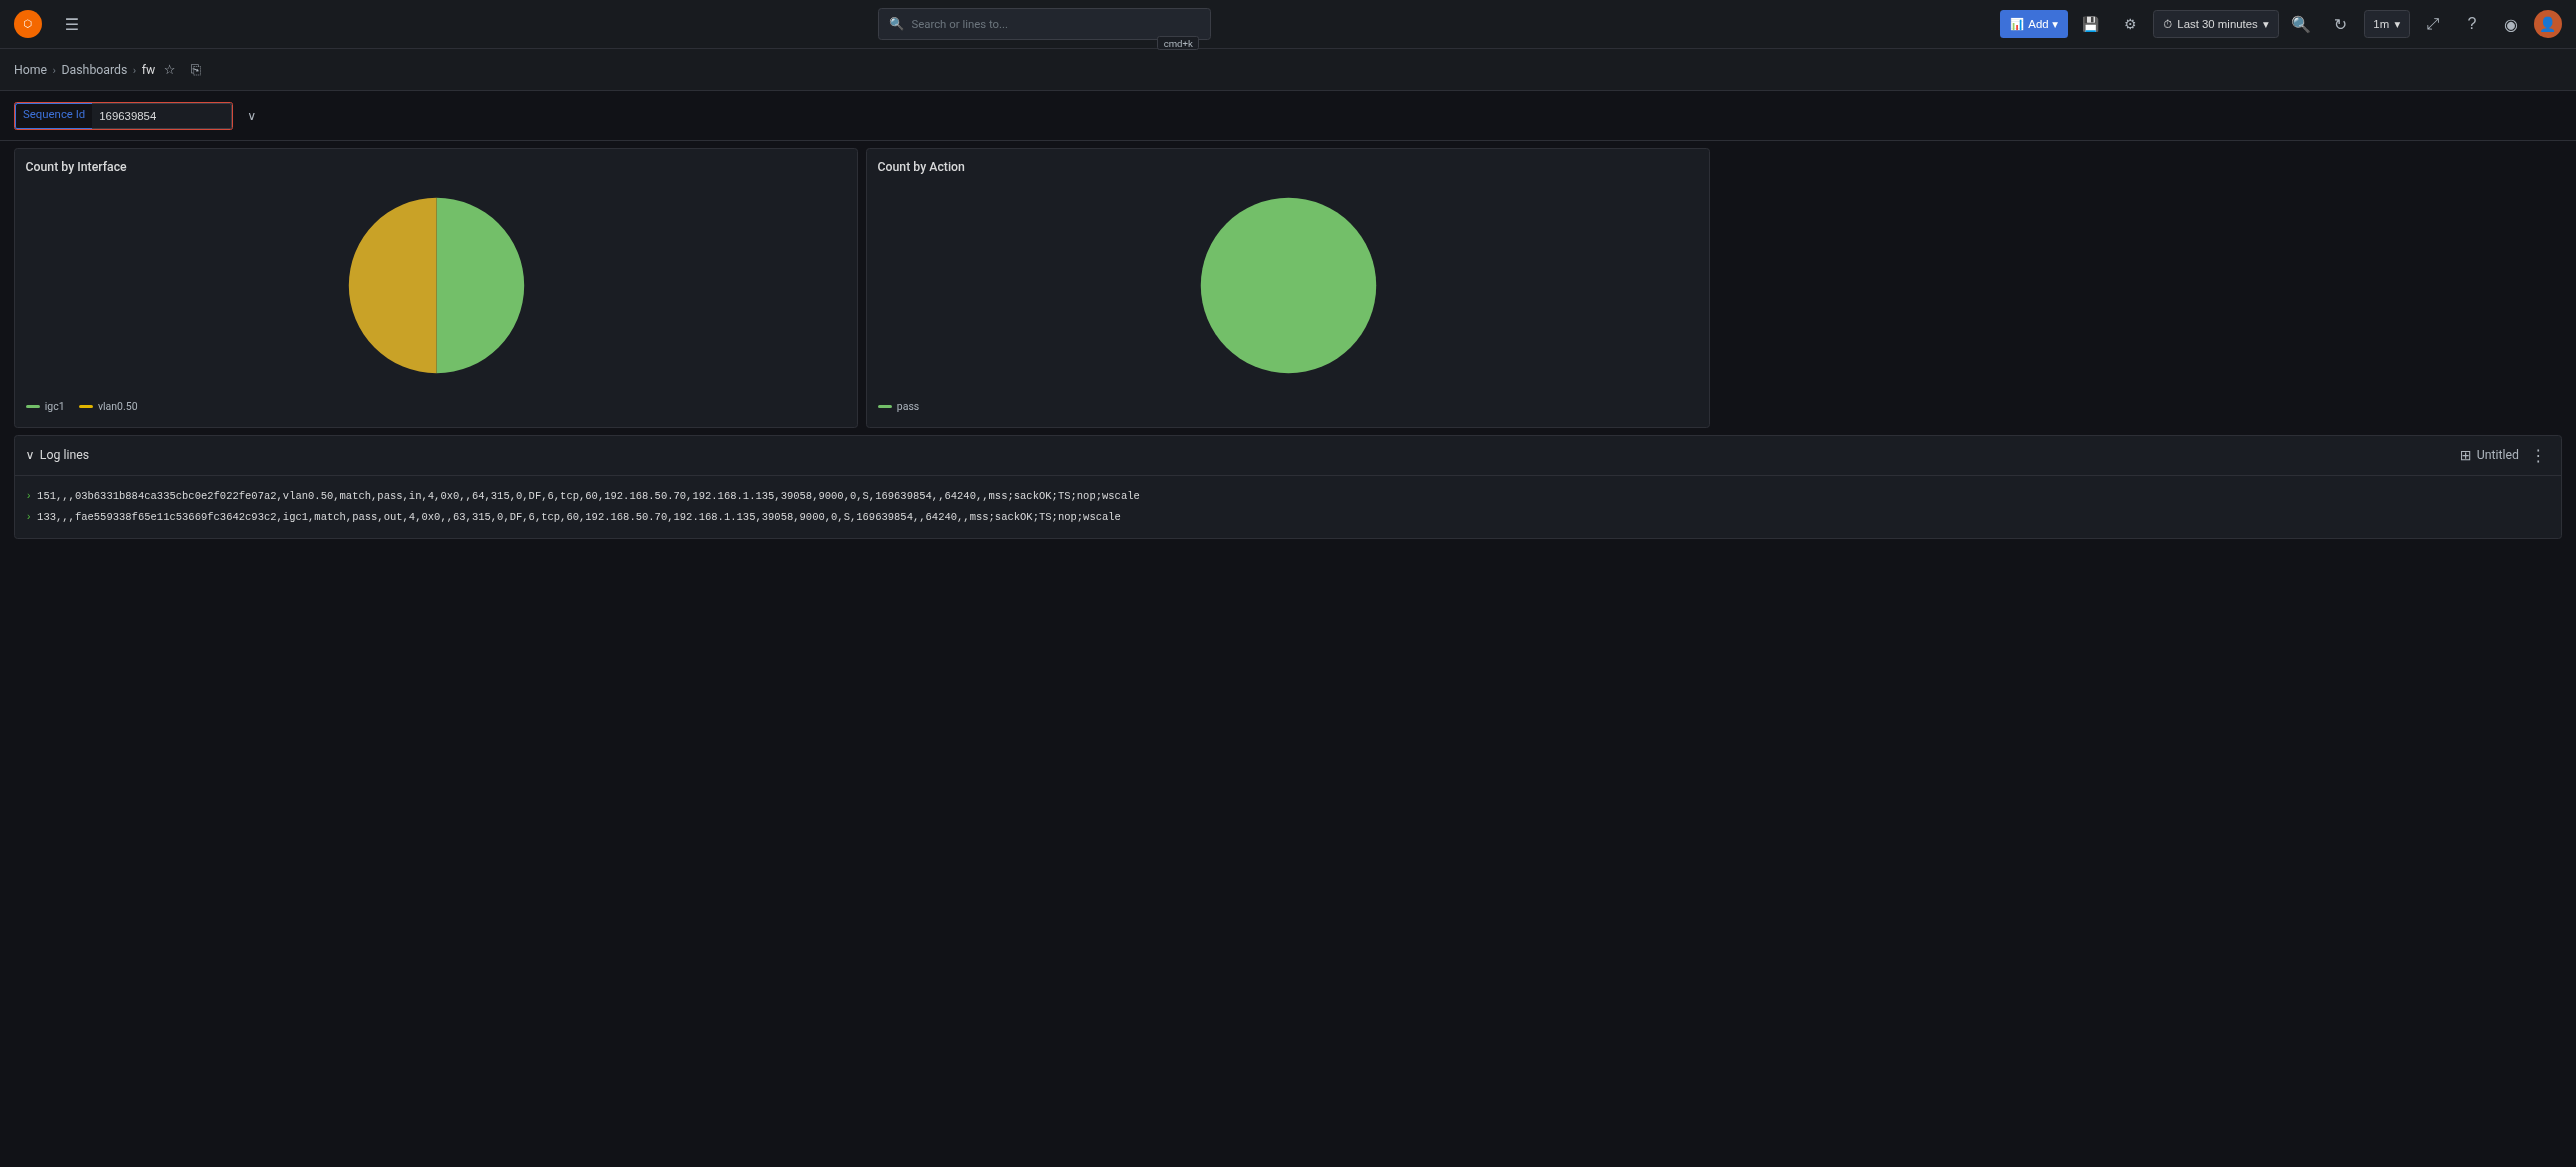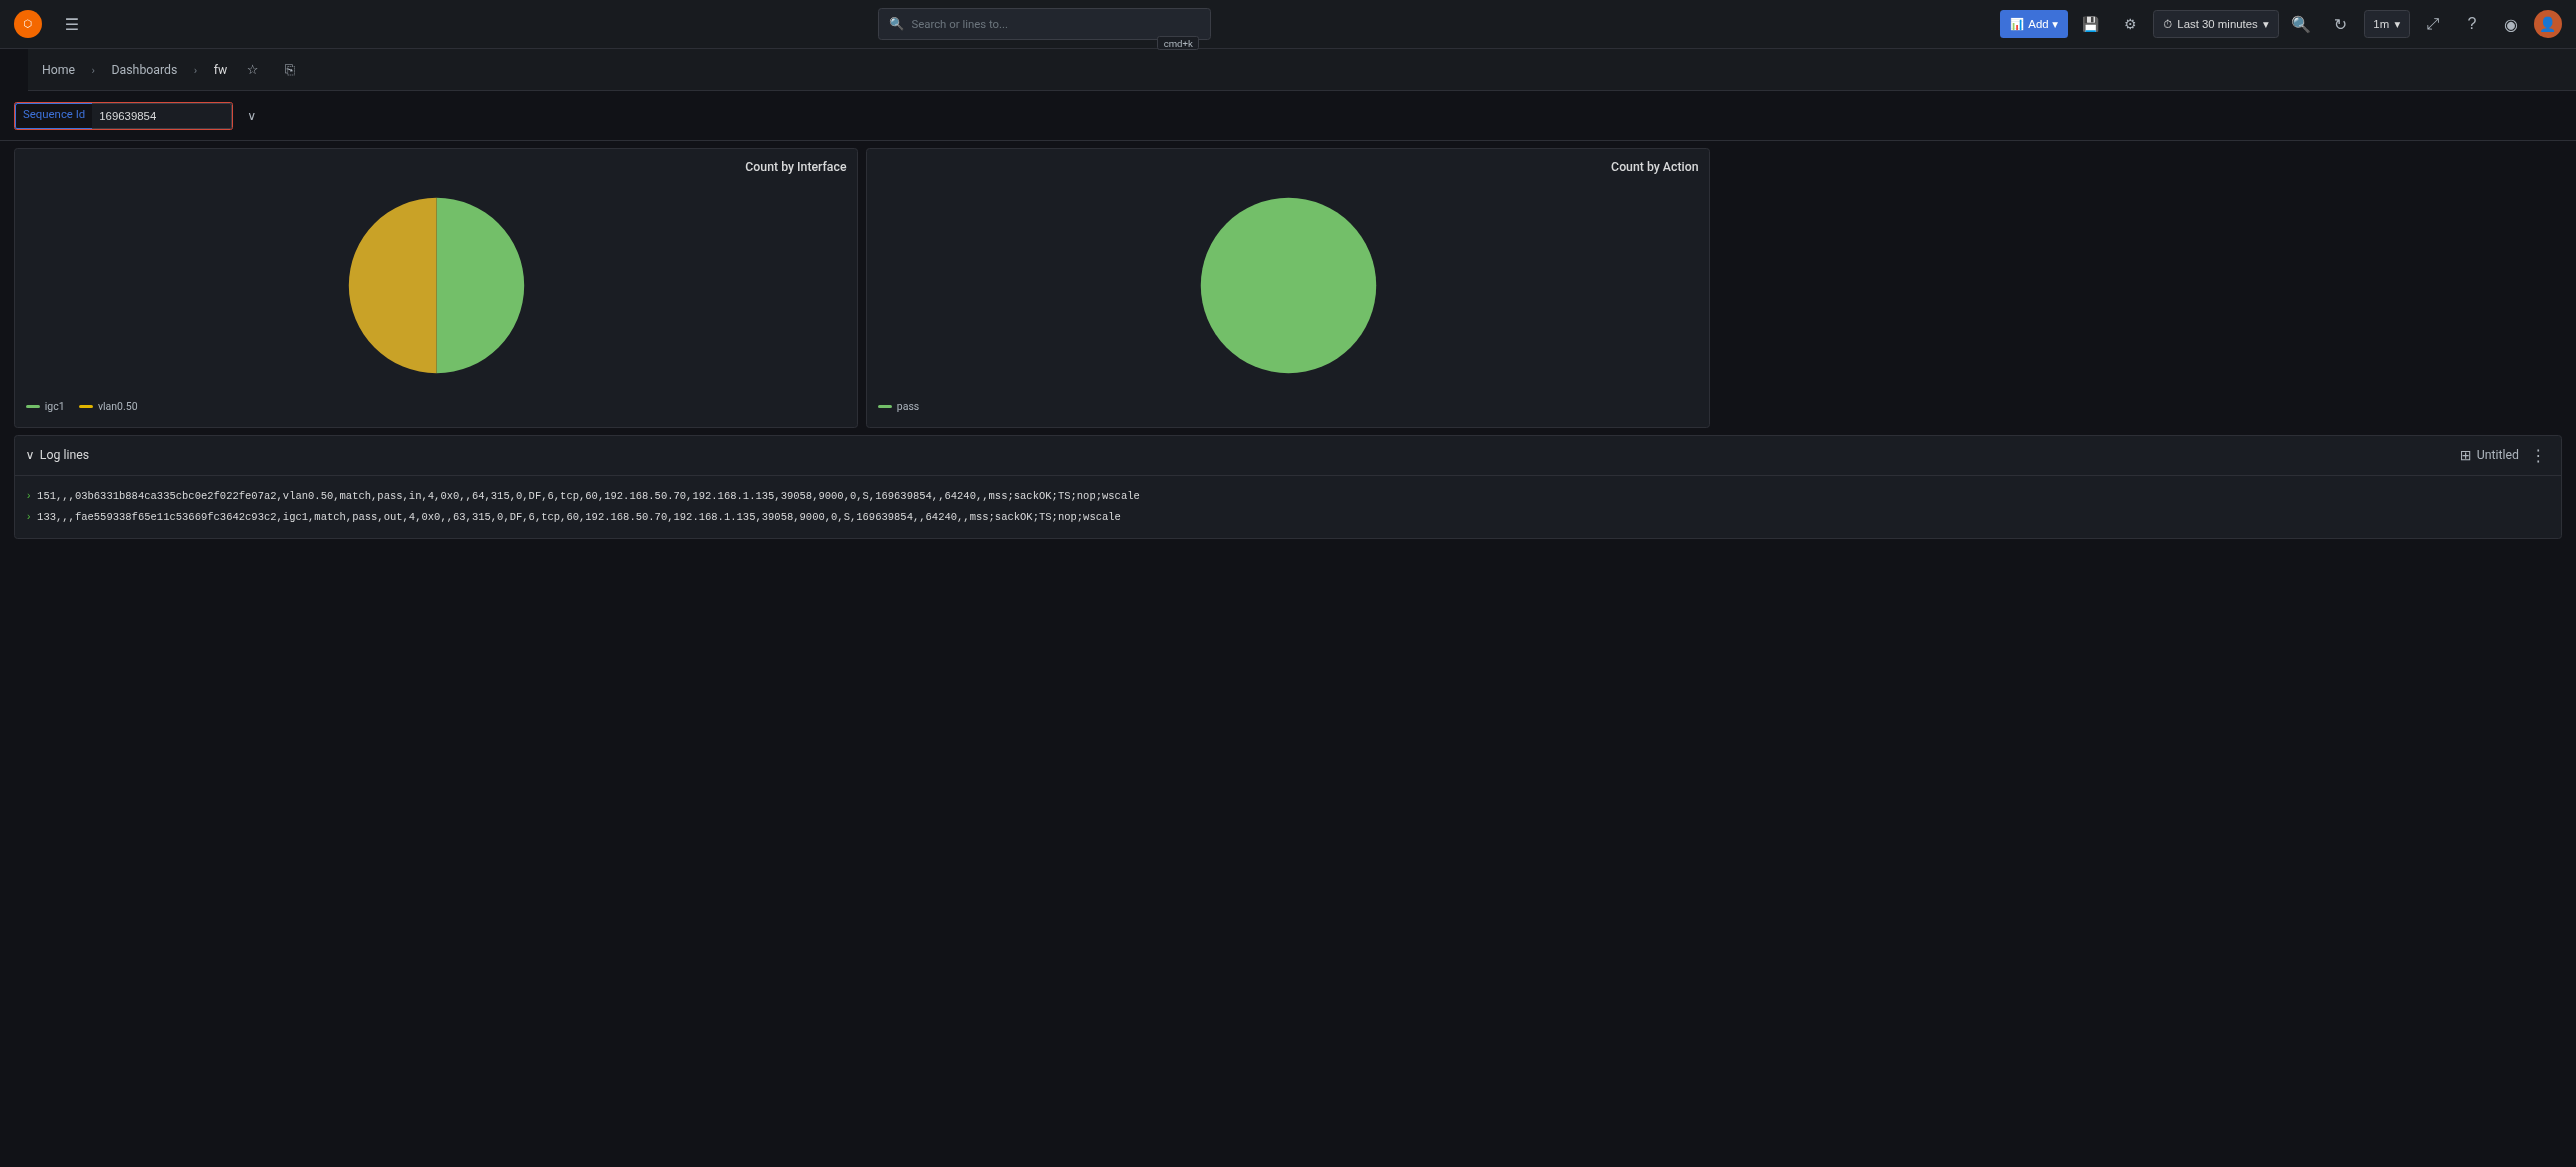--- a/index.html
+++ b/index.html
@@ -124,22 +124,21 @@
     }
 
     
     .breadcrumb-bar {
       background: #181b1f;
       border-bottom: 0.9px solid #2d2f36;
       height: 42px;
       display: flex;
       align-items: center;
       padding: 0 14px;
-      gap: 13px;
-      margin-left: 28px;
+      gap: 2px;
     }
     .breadcrumb-bar .sep { color: #6c757d; margin: 0 3.5px; }
     .breadcrumb-item {
       color: #adb5bd;
       cursor: pointer;
       font-size: 12.3px;
     }
     .breadcrumb-current { color: #d8d9da; font-size: 12.3px; }
     .icon-btn-sm {
       background: transparent;
@@ -203,21 +202,20 @@
     .dashboard-content {
       padding: 7px 14px;
     }
 
     
     .panels-grid {
       display: grid;
       grid-template-columns: 1fr 1fr 1fr;
       gap: 8px;
       margin-bottom: 7px;
-      text-align: right;
     }
 
     .panel {
       background: #1a1d23;
       border: 0.9px solid #2d2f36;
       border-radius: 3.5px;
       padding: 10.5px;
       position: relative;
       min-height: 280px;
       display: flex;

